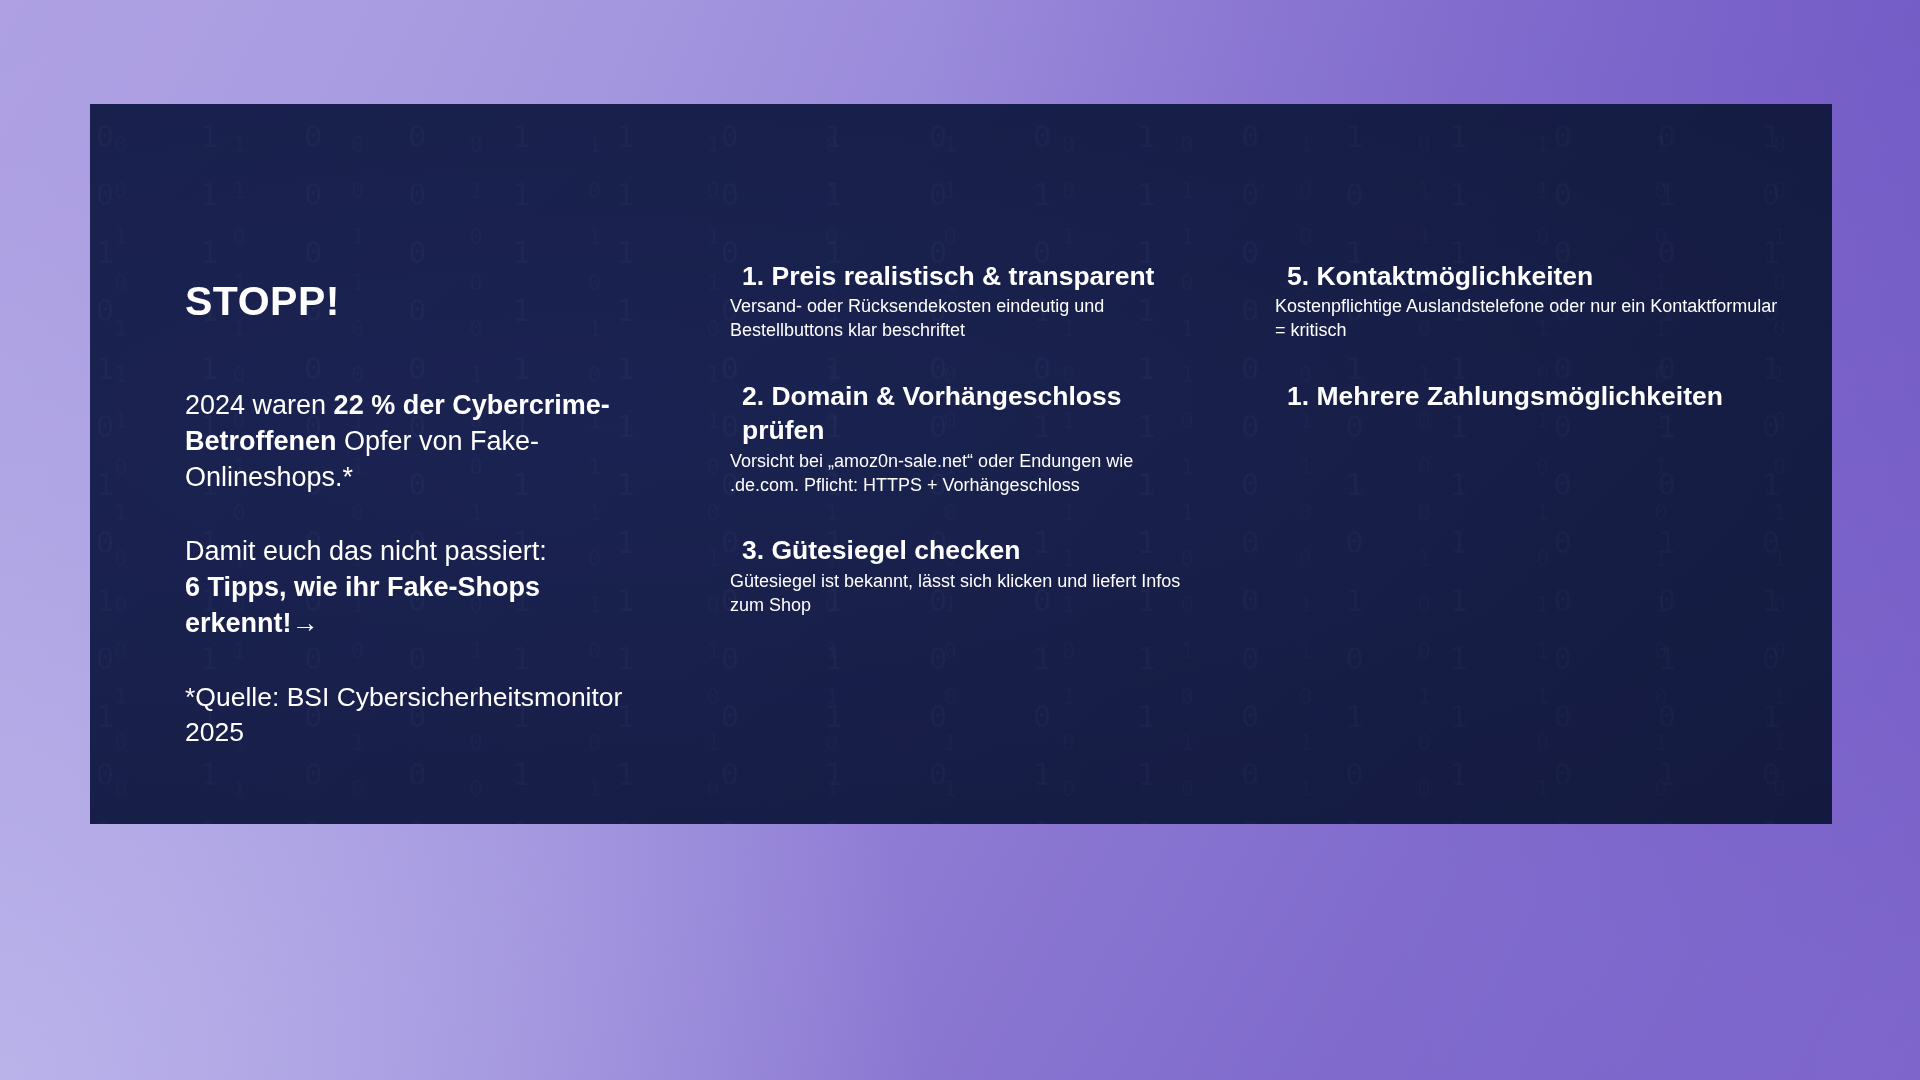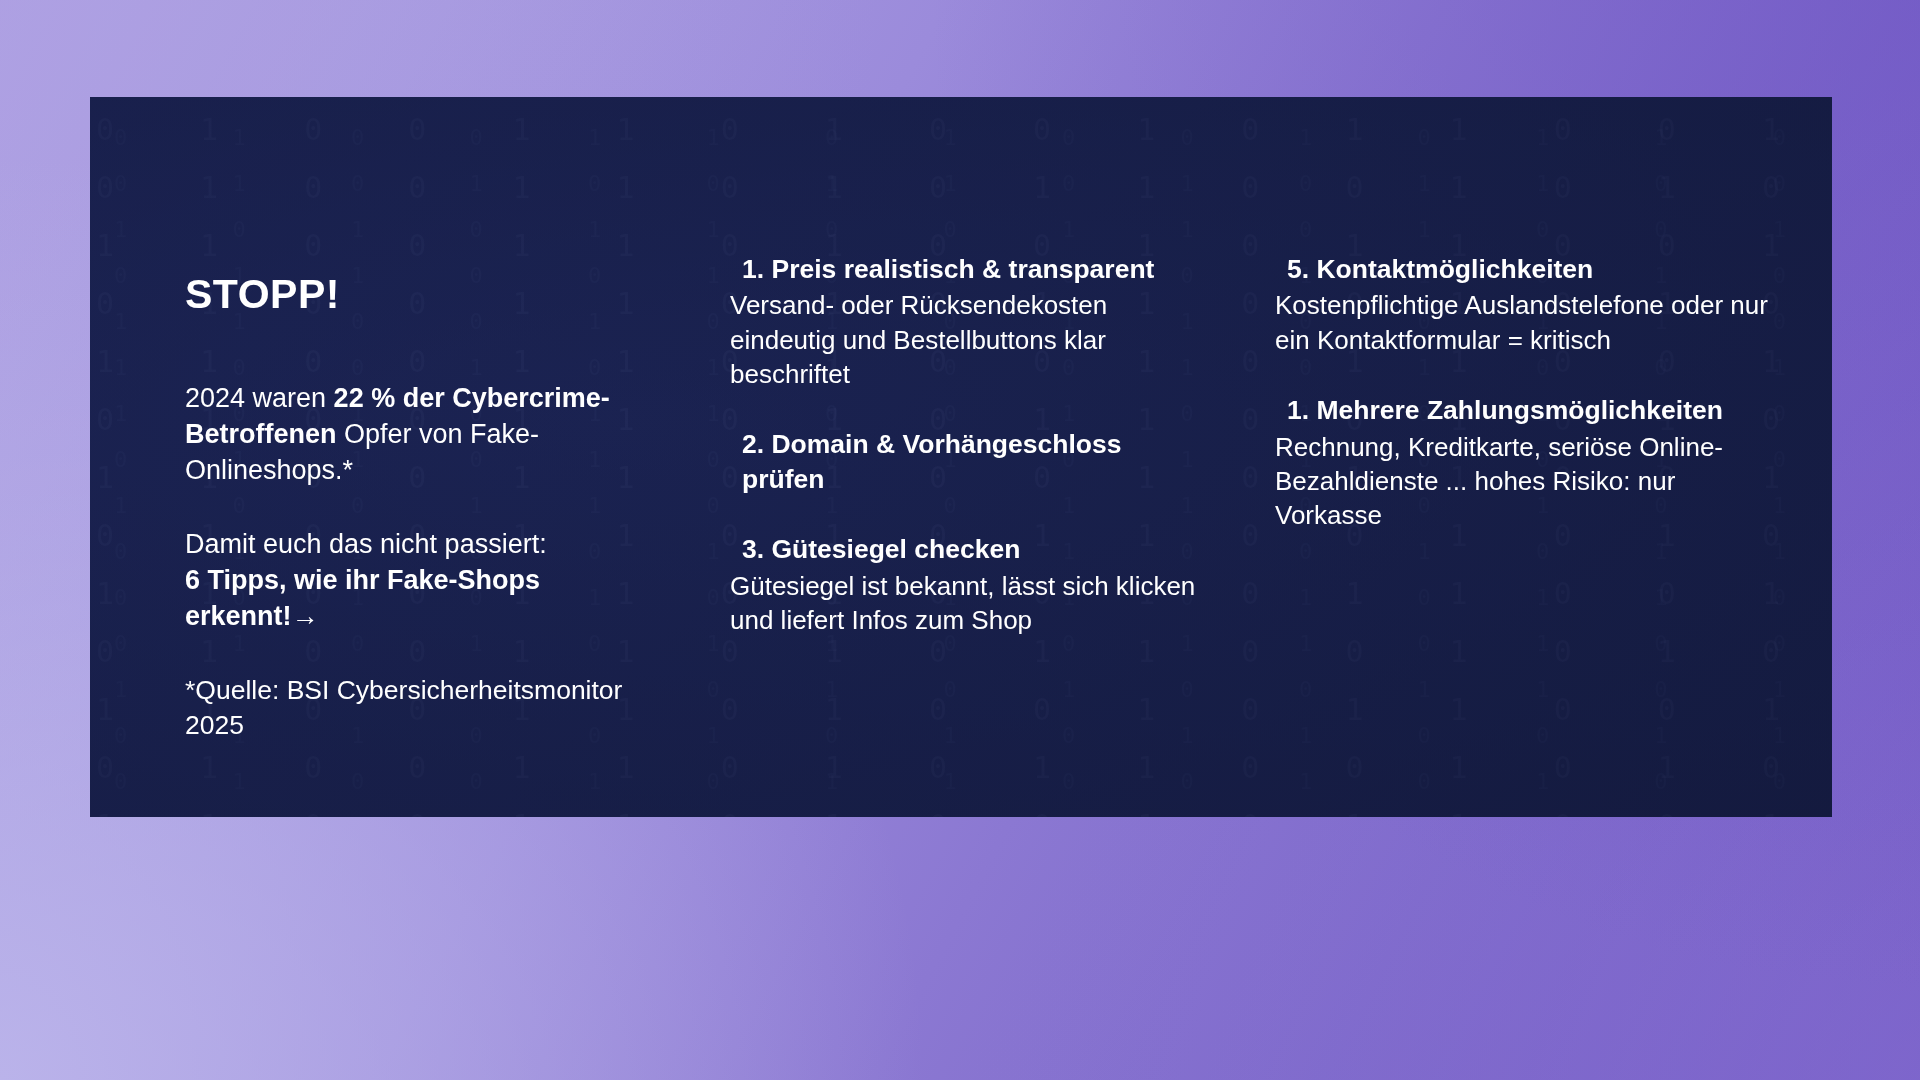--- a/index.html
+++ b/index.html
@@ -39,21 +39,21 @@
       radial-gradient(circle at 0% 0%,   rgba(172,158,226,0.55) 0%, rgba(172,158,226,0) 40%),
       radial-gradient(circle at 100% 0%, rgba(110,84,196,0.55) 0%, rgba(110,84,196,0) 45%),
       radial-gradient(circle at 100% 100%, rgba(138,118,213,0.45) 0%, rgba(138,118,213,0) 45%);
     pointer-events: none;
   }
 
   
   #panel {
     position: absolute;
     left: 90px;
-    top: 97px;
+    top: 104px;
     width: 1742px;
     height: 720px;
     background:
       linear-gradient(135deg, #1d2558 0%, #1a2250 45%, #161d45 100%);
     overflow: hidden;
   }
 
   
   .binary-texture {
     position: absolute;
@@ -128,21 +128,21 @@
   .tip { margin-bottom: 36px; }
   .tip:last-child { margin-bottom: 0; }
 
   .tip-title {
     font-size: 26.5px;
     font-weight: 700;
     line-height: 1.3;
     margin: 0 0 2px 12px;
   }
   .tip-body {
-    font-size: 26px;
+    font-size: 18px;
     font-weight: 400;
     line-height: 1.32;
     margin: 0;
   }
   .arrow { font-weight: 700; }
 </style>
 </head>
 <body>
 
 <div id="stage">
@@ -166,37 +166,37 @@
 
       <div class="col" id="col-tips-a">
 
         <div class="tip">
           <p class="tip-title">1. Preis realistisch &amp; transparent</p>
           <p class="tip-body">Versand- oder Rücksendekosten eindeutig und Bestellbuttons klar beschriftet</p>
         </div>
 
         <div class="tip">
           <p class="tip-title">2. Domain &amp; Vorhängeschloss prüfen</p>
+          <p class="tip-body">Vorsicht bei „amoz0n-sale.net“ oder Endungen wie .de.com. Pflicht: HTTPS + Vorhängeschloss</p>
         </div>
 
         <div class="tip">
           <p class="tip-title">3. Gütesiegel checken</p>
           <p class="tip-body">Gütesiegel ist bekannt, lässt sich klicken und liefert Infos zum Shop</p>
         </div>
       </div>
 
       <div class="col" id="col-tips-b">
 
 
         <div class="tip">
           <p class="tip-title">5. Kontaktmöglichkeiten</p>
           <p class="tip-body">Kostenpflichtige Auslandstelefone oder nur ein Kontaktformular = kritisch</p>
         </div>
 
         <div class="tip">
           <p class="tip-title">1. Mehrere Zahlungsmöglichkeiten</p>
-          <p class="tip-body">Rechnung, Kreditkarte, seriöse Online-Bezahldienste ... hohes Risiko: nur Vorkasse</p>
         </div>
       </div>
 
     </div>
   </div>
 </div>
 
 </body></html>

